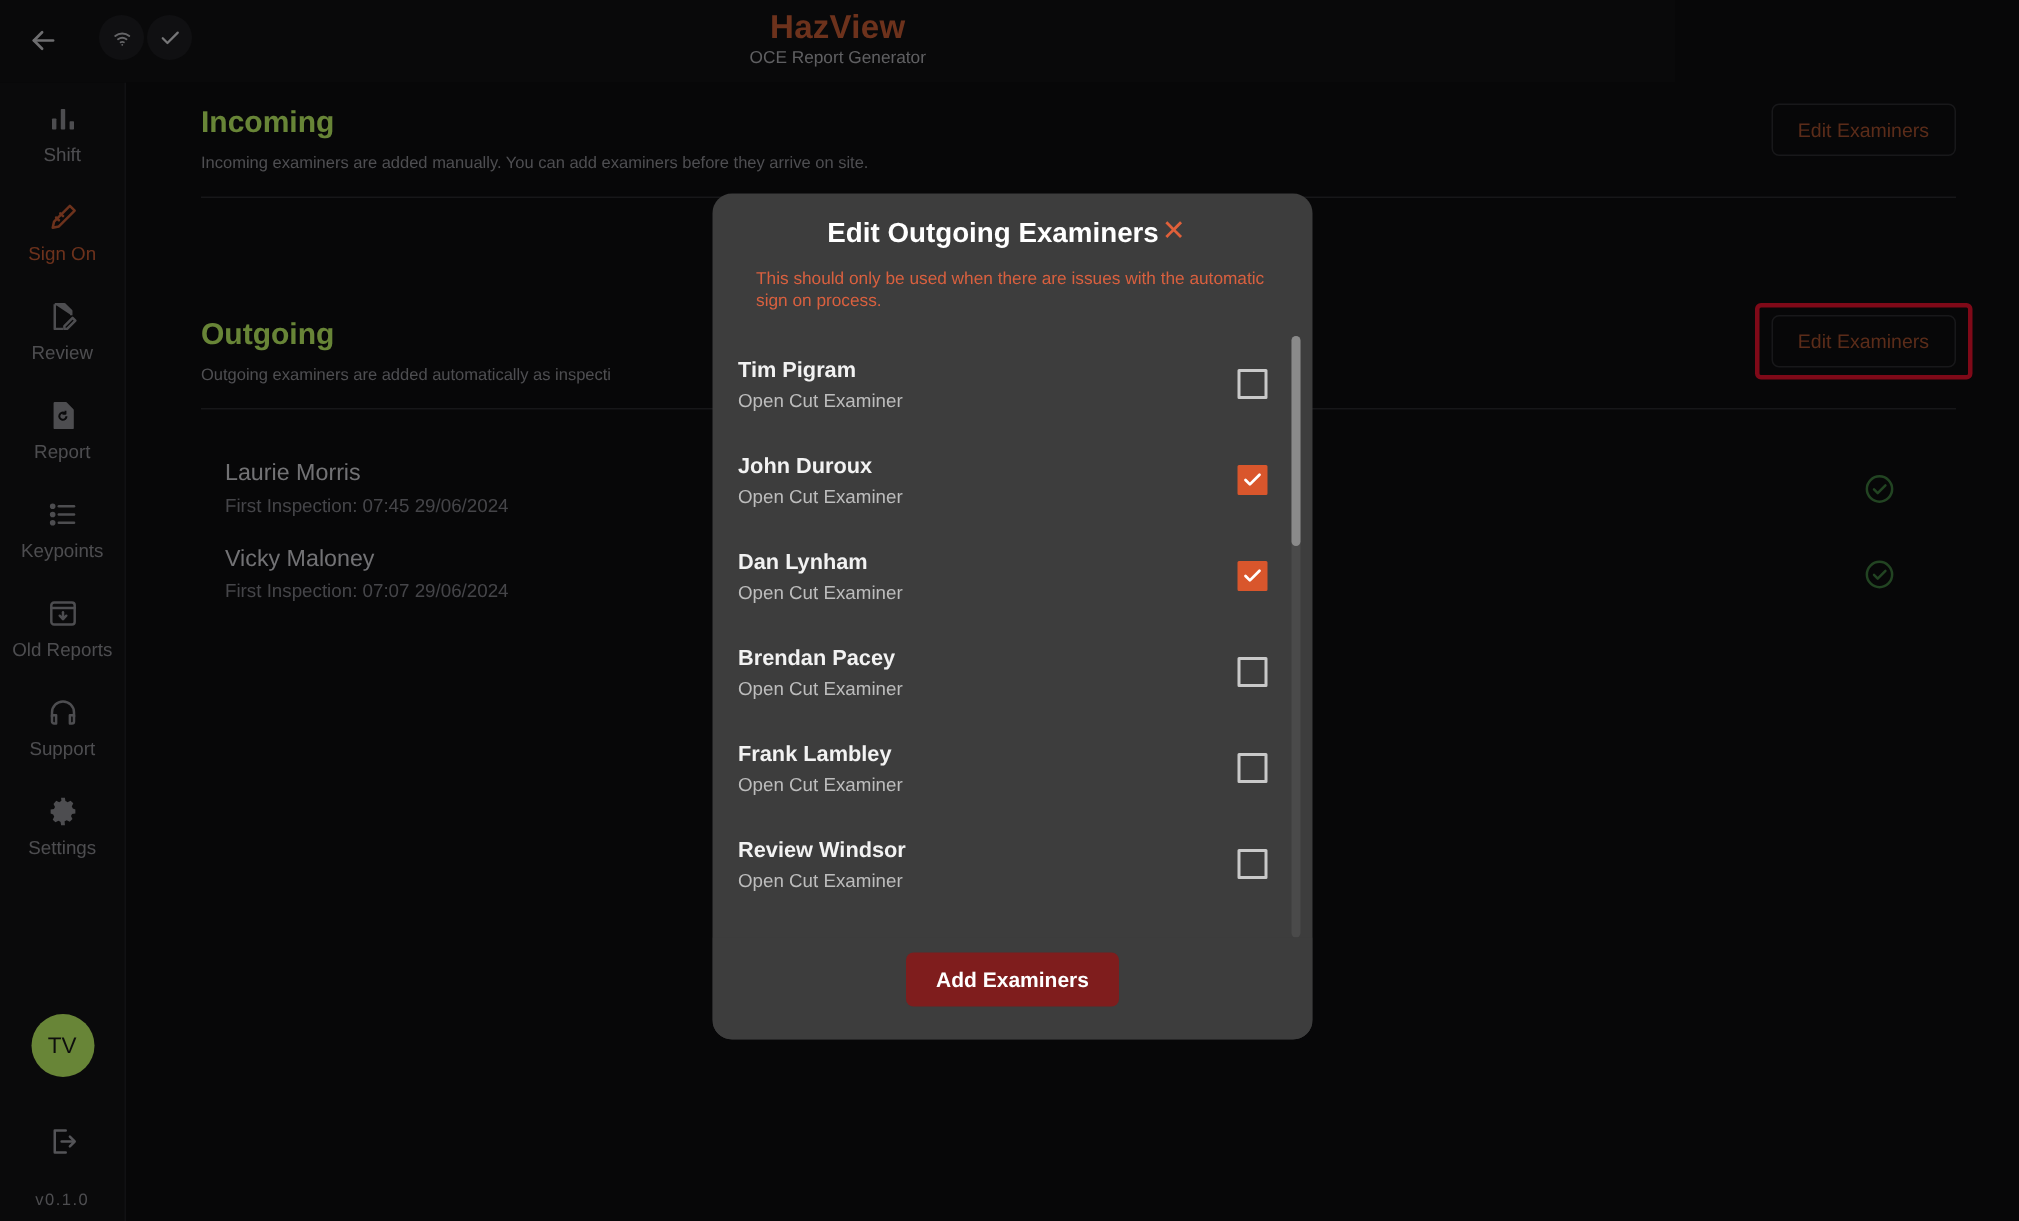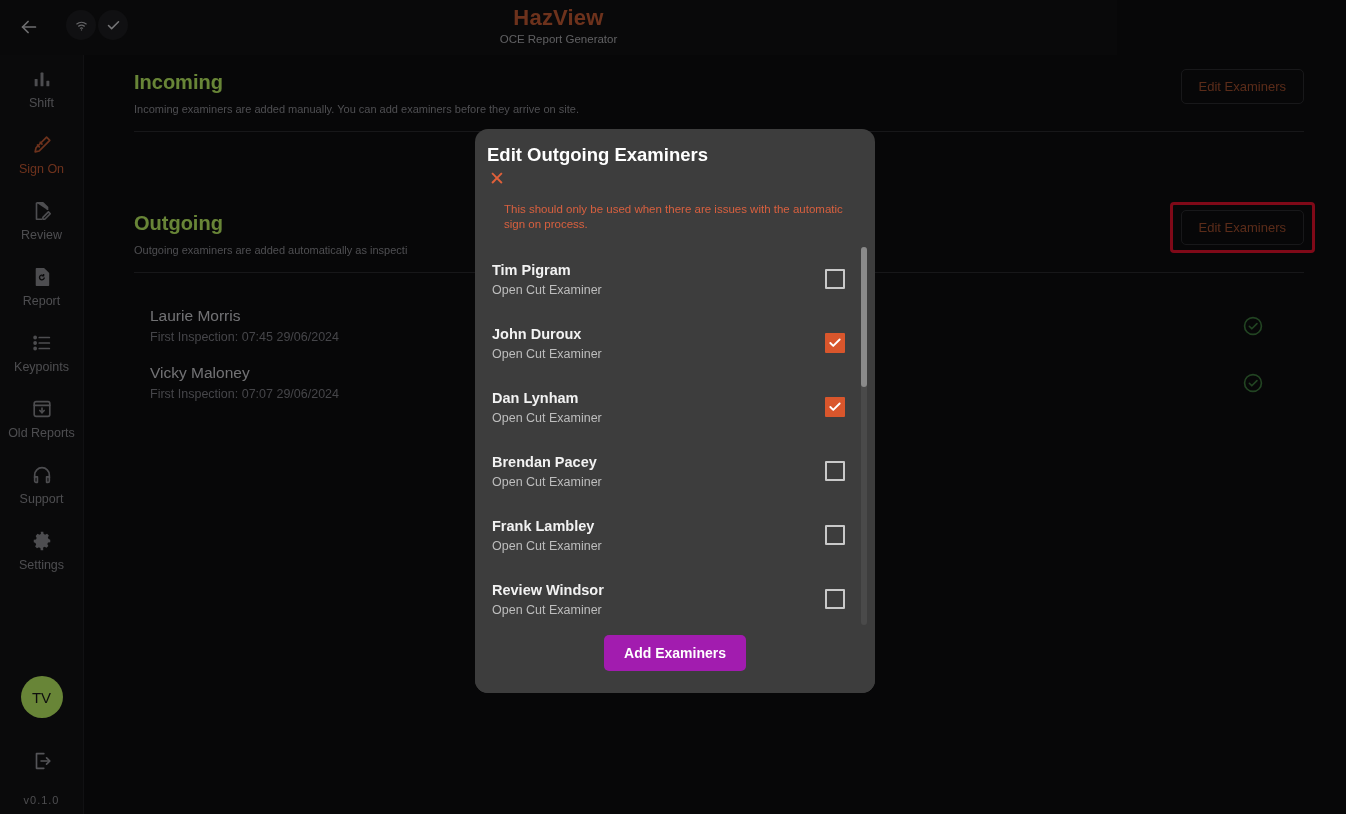--- a/index.html
+++ b/index.html
@@ -165,21 +165,21 @@
     left: 475px; top: 129px;
     width: 400px; height: 564px;
     background: #3d3d3d;
     border-radius: 13px;
     z-index: 21;
     display: flex; flex-direction: column;
     overflow: hidden;
   }
   .modal-head {
     padding: 14px 18px 0 12px;
-    display: flex; align-items: flex-start; justify-content: center; flex-direction: column;
+    display: flex; align-items: flex-start; justify-content: center;
   }
   .modal-title {
     font-size: 18.5px; font-weight: bold; color: #ffffff;
     line-height: 24px;
   }
   .modal-close {
     color: #e0603a; font-size: 19px; line-height: 19px;
     cursor: pointer; padding: 2px 2px;
     font-family: "Liberation Sans", sans-serif;
   }
@@ -236,21 +236,21 @@
     width: 6px; height: 140px;
     background: #8a8a8a;
     border-radius: 3px;
   }
   .modal-foot {
     padding: 10px 0 22px 0;
     display: flex; justify-content: center;
     background: #3d3d3d;
   }
   .primary-btn {
-    background: #a21caf;
+    background: #7f1d1d;
     color: #ffffff;
     border: none;
     border-radius: 5px;
     font-size: 14px; font-weight: bold;
     font-family: "Liberation Sans", sans-serif;
     padding: 10px 20px;
     cursor: pointer;
   }
 </style>
 </head>

